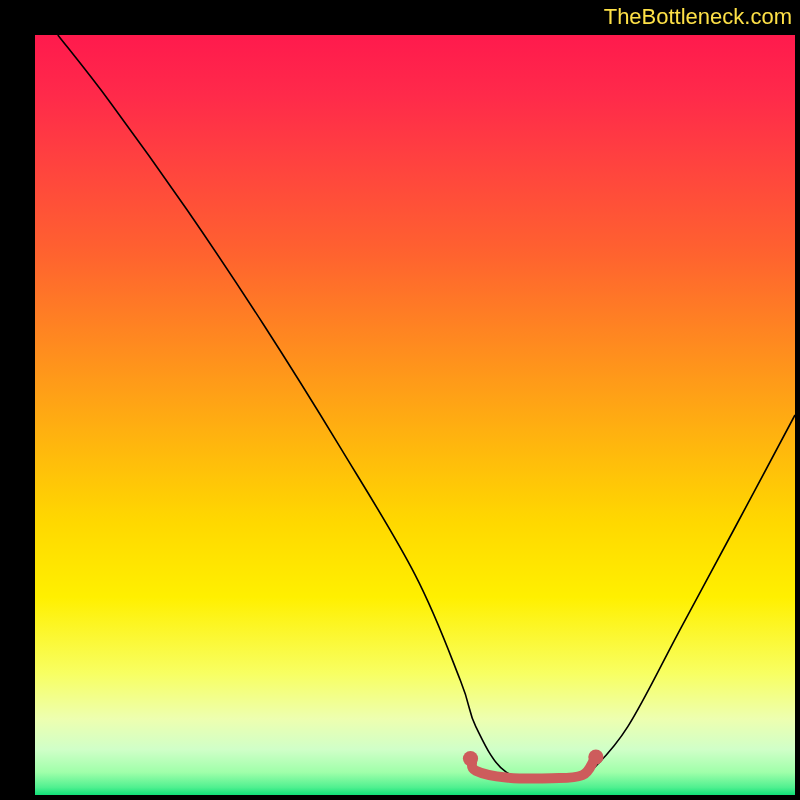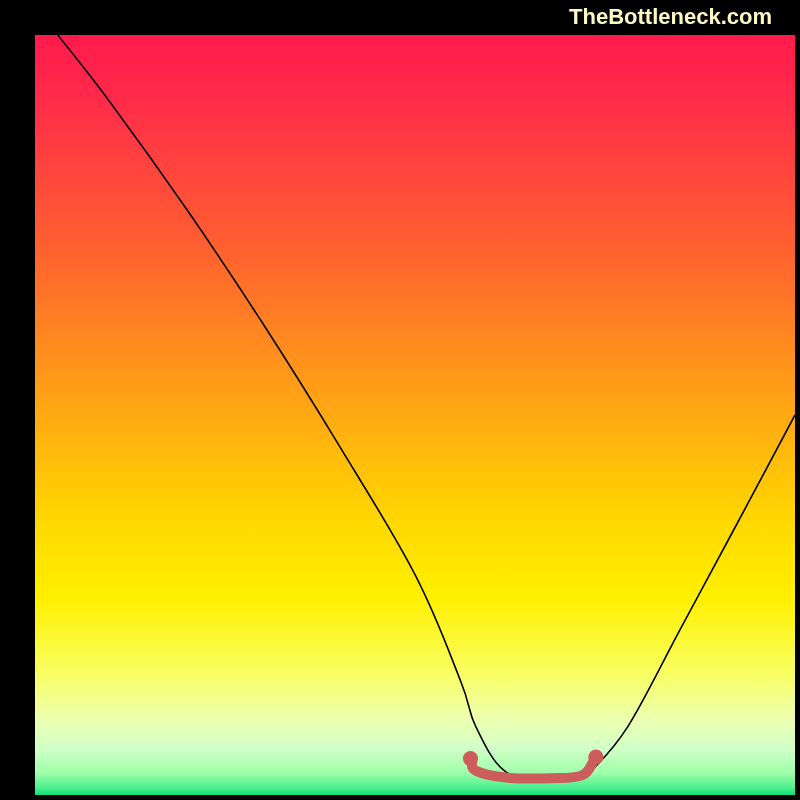--- a/index.html
+++ b/index.html
@@ -7,24 +7,24 @@
     width: 800px;
     height: 800px;
     background: #000;
     position: relative;
     overflow: hidden;
     font-family: Arial, sans-serif;
   }
   .watermark {
     position: absolute;
     top: 4px;
-    right: 28px;
-    color: #fef9c3;
+    right: 8px;
+    color: #fde047;
     font-size: 22px;
-    font-weight: bold;
+    font-weight: normal;
     z-index: 20;
   }
   .plot-area {
     position: absolute;
     left: 35px;
     top: 35px;
     right: 5px;
     bottom: 5px;
     overflow: hidden;
   }

